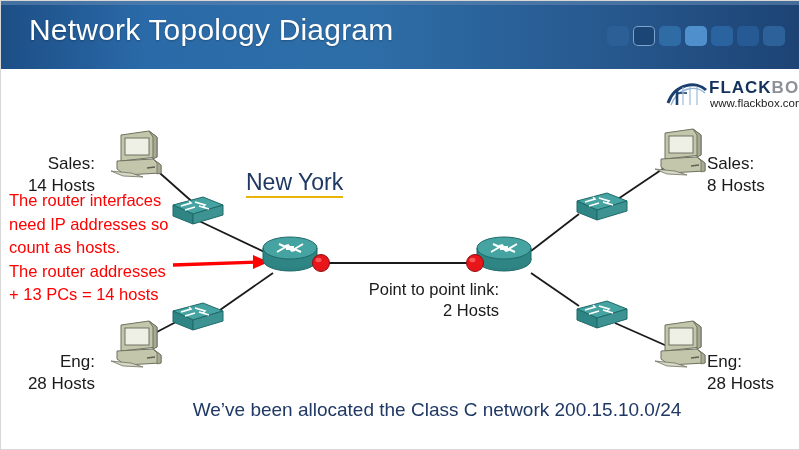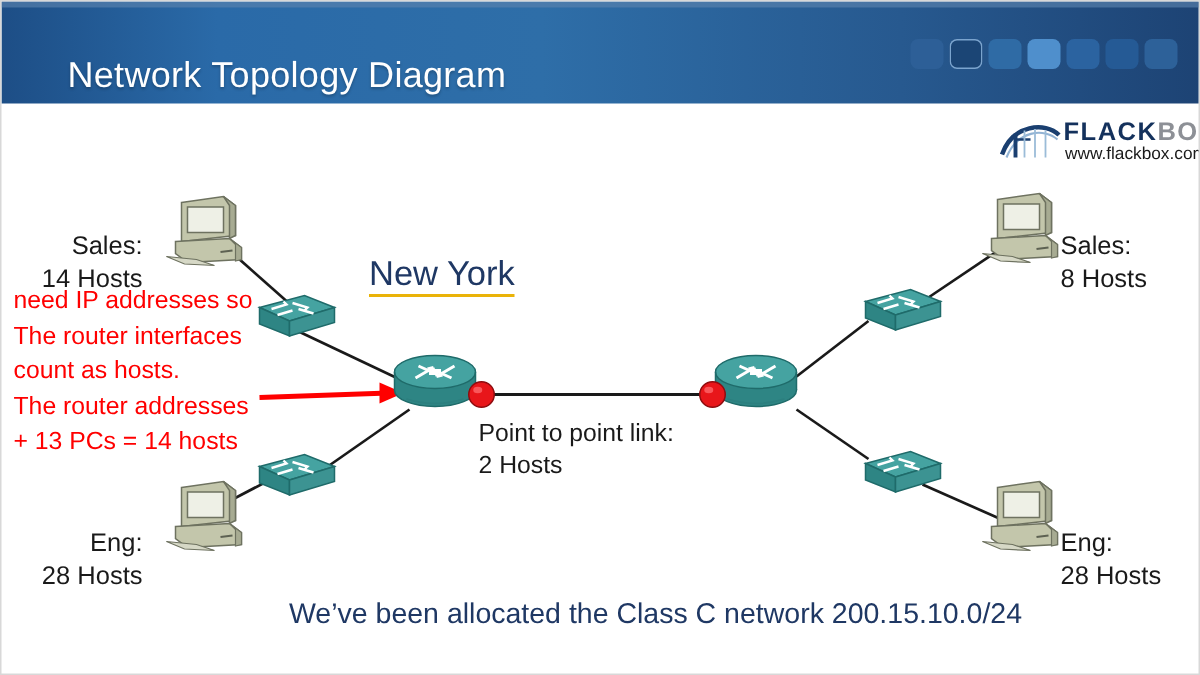--- a/index.html
+++ b/index.html
@@ -32,28 +32,27 @@
   #header-topline {
     position: absolute;
     left: 0; top: 0;
     width: 800px;
     height: 4px;
     background: #5a83ae;
     opacity: .65;
   }
   #title {
     position: absolute;
-    left: 44px;
+    left: 28px;
     top: 12px;
     color: #ffffff;
-    font-size: 24px;
+    font-size: 30px;
     letter-spacing: .2px;
     white-space: nowrap;
     text-shadow: 0 1px 2px rgba(0,0,0,.25);
-    margin-top: 24px;
   }
   #header-squares {
     position: absolute;
     left: 606px;
     top: 25px;
     display: flex;
     gap: 4px;
   }
   .hsq {
     width: 22px;
@@ -145,21 +144,21 @@
     font-size: 19px;
     white-space: nowrap;
     margin-left: 36px;
   }
 
   #ptp {
     position: absolute;
     left: 318px;
     top: 278px;
     width: 180px;
-    text-align: left;
+    text-align: right;
     font-size: 16.5px;
     color: #1a1a1a;
     line-height: 21px;
   }
 
   
   .device { position: absolute; }
   .device svg { display: block; }
 </style>
 </head>
@@ -265,22 +264,22 @@
     <svg viewBox="0 0 60 36" width="60" height="36">
       <polygon points="8,12 38,4 58,12 28,21" fill="#45a3a1" stroke="#1f6b6a" stroke-width="1"></polygon>
       <polygon points="8,12 28,21 28,31 8,23" fill="#2e8584" stroke="#1f6b6a" stroke-width="1"></polygon>
       <polygon points="28,21 58,12 58,22 28,31" fill="#3c9392" stroke="#1f6b6a" stroke-width="1"></polygon>
       <path d="M16 13 l10 -3 l-2 -2 M30 9 l10 3 l-2 2" stroke="#ffffff" stroke-width="1.6" fill="none"></path>
       <path d="M20 17 l10 -3 M34 13 l10 3" stroke="#ffffff" stroke-width="1.6" fill="none"></path>
     </svg>
   </div>
 
   <div id="annotation">
+    <div>The router interfaces</div>
     <div>need IP addresses so</div>
-    <div>The router interfaces</div>
     <div>count as hosts.</div>
     <div>The router addresses</div>
     <div>+ 13 PCs = 14 hosts</div>
   </div>
 
   <div class="city" style="left:245px; top:168px;">New York</div>
   <div class="device" style="left:258px; top:231px;">
     <svg viewBox="0 0 66 46" width="66" height="46">
       <ellipse cx="31" cy="28" rx="27" ry="11" fill="#2e8584" stroke="#1f6b6a" stroke-width="1"></ellipse>
       <rect x="4" y="16" width="54" height="12" fill="#2e8584" stroke="none"></rect>

